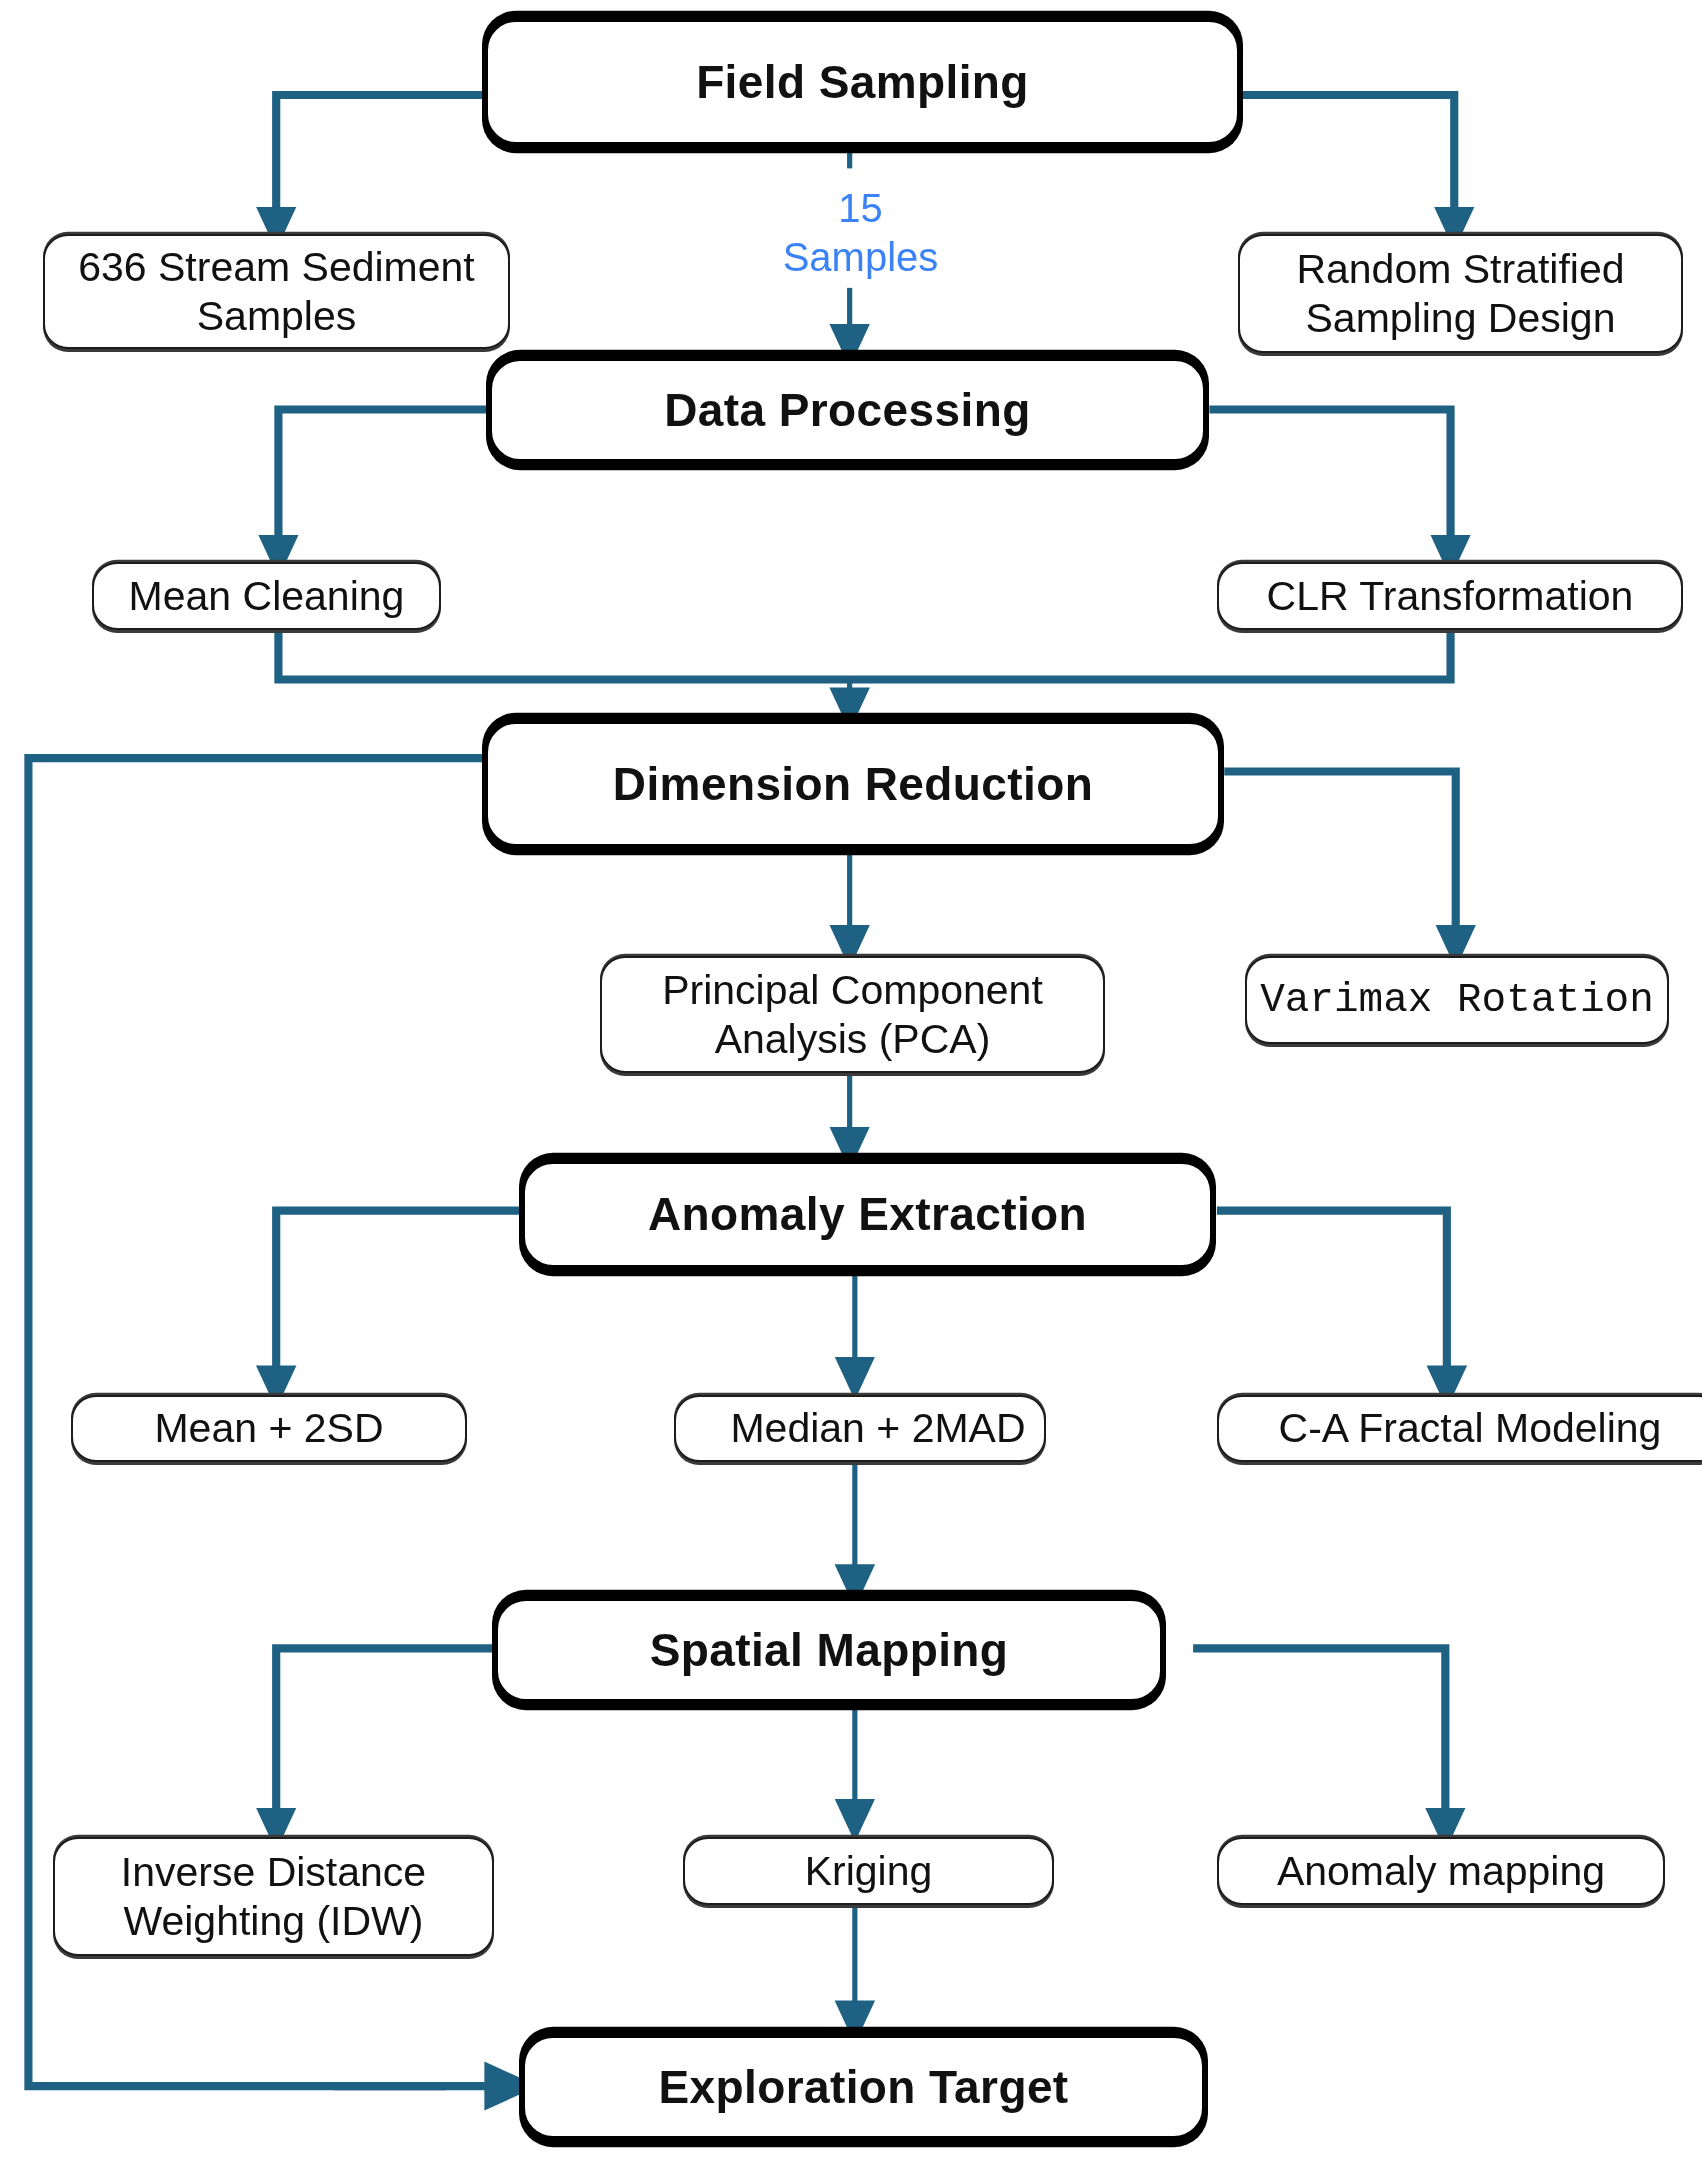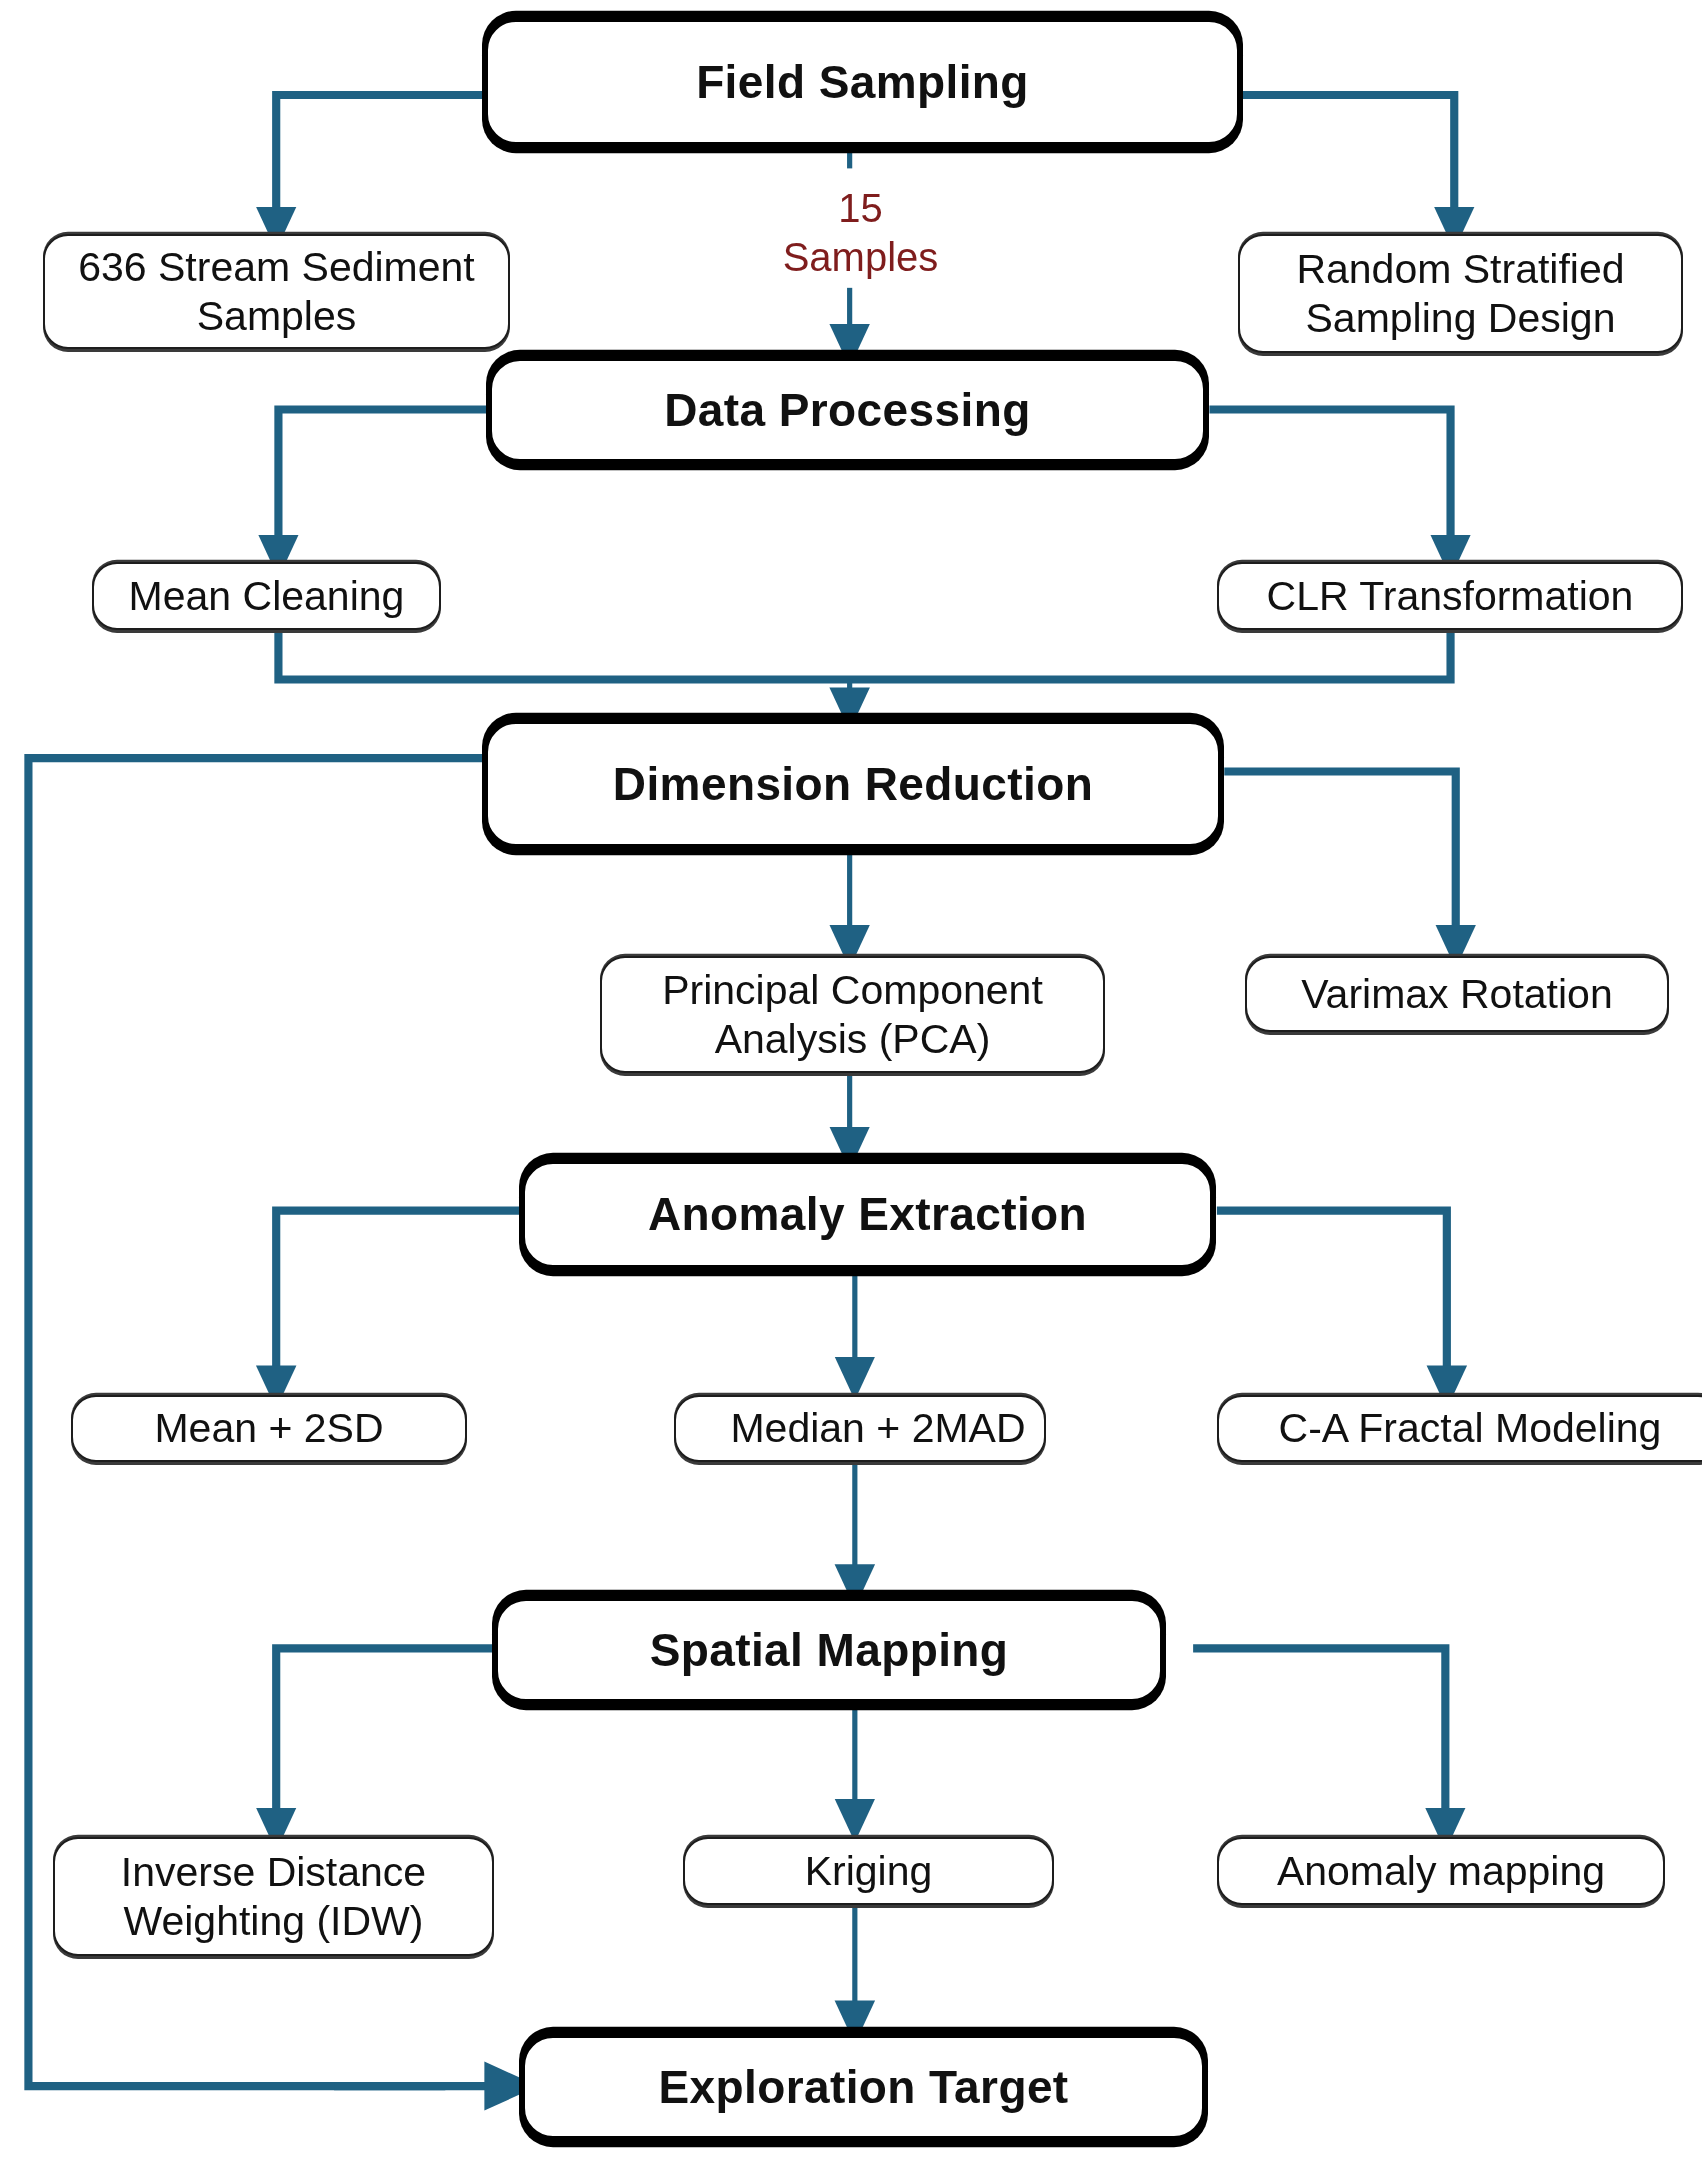--- a/index.html
+++ b/index.html
@@ -48,21 +48,21 @@
   .node.secondary {
     border: 2.2px solid #1d1d1d;
     border-radius: 25px;
     font-weight: normal;
     font-size: 41px;
     box-shadow: 0 3px 0 0 #3a3a3a, 0 -2.2px 0 0 #3a3a3a;
   }
   .edge-label {
     position: absolute;
     font-size: 40px;
-    color: #7f1d1d;
+    color: #3b82f6;
     text-align: center;
     line-height: 1.22;
     white-space: pre-line;
     background: #ffffff;
   }
 </style>
 </head>
 <body>
 
 <div id="flowchart">
@@ -134,21 +134,21 @@
   <div class="node secondary" style="left: 43px; top: 234px; width: 467px; height: 115px;">636 Stream Sediment
 Samples</div>
   <div class="node secondary" style="left: 1238px; top: 234px; width: 445px; height: 119px;">Random Stratified
 Sampling Design</div>
   <div class="node primary" style="left: 486px; top: 355px; width: 723px; height: 110px;">Data Processing</div>
   <div class="node secondary" style="left: 92px; top: 562px; width: 349px; height: 68px;">Mean Cleaning</div>
   <div class="node secondary" style="left: 1217px; top: 562px; width: 466px; height: 68px;">CLR Transformation</div>
   <div class="node primary" style="left: 482px; top: 718px; width: 742px; height: 132px;">Dimension Reduction</div>
   <div class="node secondary" style="left: 600px; top: 956px; width: 505px; height: 117px;">Principal Component
 Analysis (PCA)</div>
-  <div class="node secondary" style="left: 1245px; top: 956px; width: 424px; height: 76px;">Varimax Rotation</div>
+  <div class="node secondary" style="left: 1245px; top: 956px; width: 424px; height: 88px; font-family: Liberation Mono, monospace;">Varimax Rotation</div>
   <div class="node primary" style="left: 519px; top: 1158px; width: 697px; height: 113px;">Anomaly Extraction</div>
   <div class="node secondary" style="left: 71px; top: 1395px; width: 396px; height: 67px;">Mean + 2SD</div>
   <div class="node secondary" style="left: 674px; top: 1395px; width: 372px; height: 67px; padding-left: 36px;">Median + 2MAD</div>
   <div class="node secondary" style="left: 1217px; top: 1395px; width: 506px; height: 67px;">C-A Fractal Modeling</div>
   <div class="node primary" style="left: 492px; top: 1595px; width: 674px; height: 110px;">Spatial Mapping</div>
   <div class="node secondary" style="left: 53px; top: 1837px; width: 441px; height: 119px;">Inverse Distance
 Weighting (IDW)</div>
   <div class="node secondary" style="left: 683px; top: 1837px; width: 371px; height: 68px;">Kriging</div>
   <div class="node secondary" style="left: 1217px; top: 1837px; width: 448px; height: 68px;">Anomaly mapping</div>
   <div class="node primary" style="left: 519px; top: 2032px; width: 689px; height: 110px;">Exploration Target</div>

